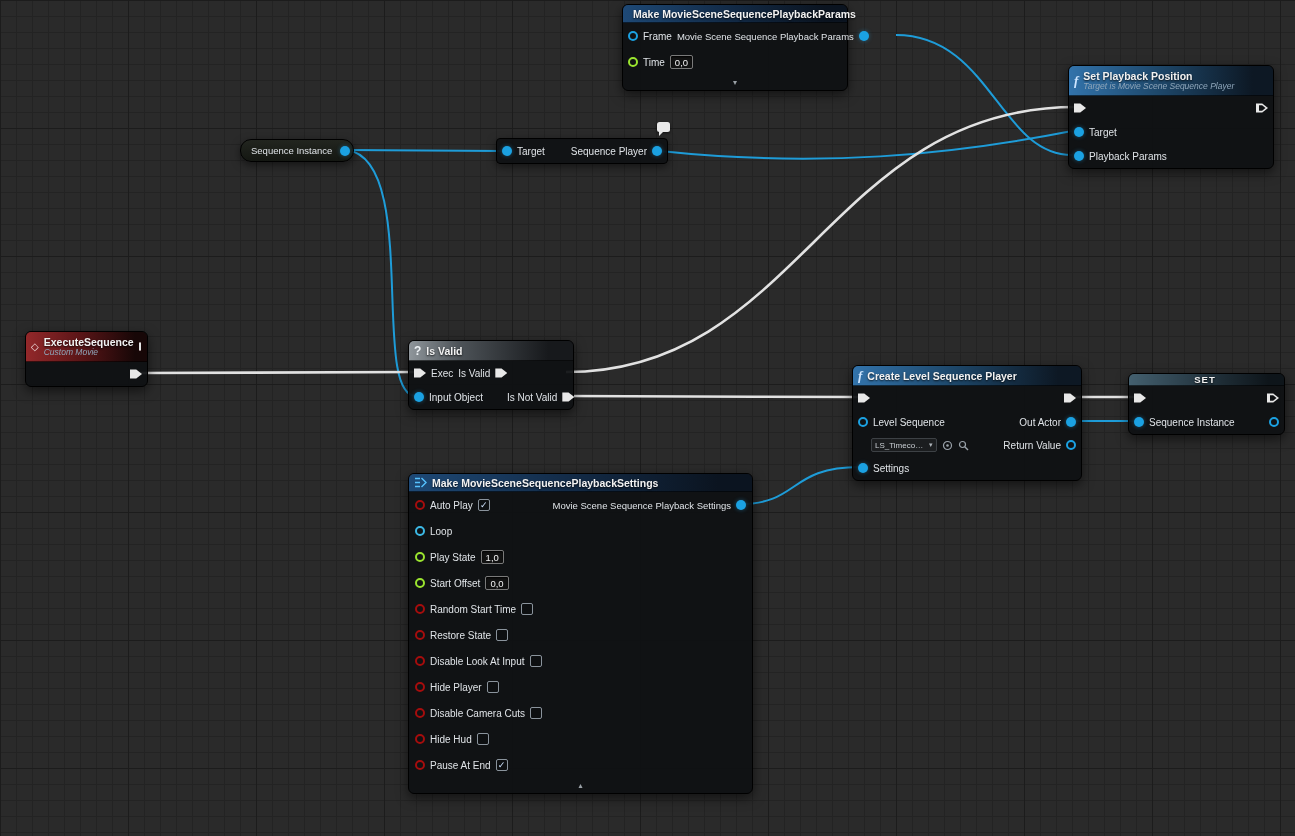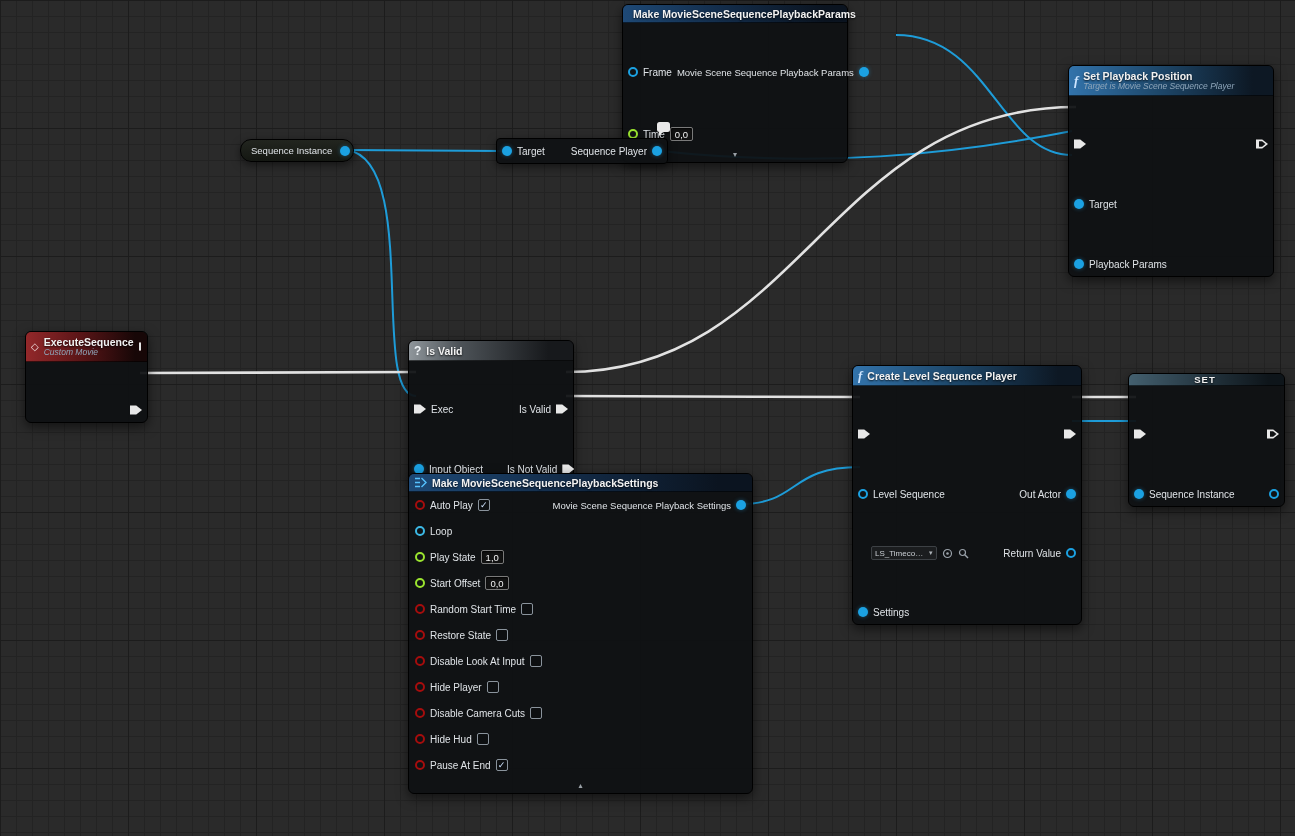--- a/index.html
+++ b/index.html
@@ -41,21 +41,21 @@
   .hdr-set   { background:linear-gradient(90deg,#44606f,#263843 45%,#0e151a 90%); justify-content:center; }
   .title { font-size:10.5px; font-weight:bold; color:#f2f2f2; white-space:nowrap; text-shadow:0 1px 2px rgba(0,0,0,0.8); }
   .subtitle { font-size:8.5px; font-style:italic; color:#8fa6ba; white-space:nowrap; }
   .titlecol { display:flex; flex-direction:column; justify-content:center; line-height:1.15; }
 
   .ficon { font-family:"Liberation Serif",serif; font-style:italic; font-weight:bold; font-size:13px; color:#cfe6ff; }
   .qicon { font-weight:bold; font-size:12px; color:#eef2f5; }
   .eicon { font-size:10px; color:#efdede; }
   .evt-flag { width:9px; height:9px; margin-left:auto; background:#a32a26; border:1.5px solid #e3e3e3; border-radius:1.5px; }
 
-  .row { display:flex; align-items:center; gap:5px; height:24px; padding:0 5px;margin-top:36px; }
+  .row { display:flex; align-items:center; gap:5px; height:24px; padding:0 5px; }
   .row.h26 { height:26px; }
   .row.h22 { height:22px; }
   .row .spacer { flex:1; }
   .pgroup { display:flex; align-items:center; gap:5px; }
   .plabel { font-size:10px; color:#dfe3e7; white-space:nowrap; }
   .plabel.sm { font-size:9.5px; }
 
   .p-dot { width:10px; height:10px; border-radius:50%; flex:0 0 auto; }
   .p-dot.filled { background:var(--c,#1ba1e2); box-shadow:0 0 4px rgba(40,160,220,0.45); }
   .p-dot.hollow { border:2px solid var(--c,#1ba1e2); background:transparent; }
@@ -199,21 +199,21 @@
       <span class="spacer"></span>
       <span class="p-exec"></span>
     </div>
   </div>
 
   <div class="node" style="left:408px;top:340px;width:166px;">
     <div class="hdr hdr-macro" style="height:20px;">
       <span class="qicon">?</span>
       <span class="title">Is Valid</span>
     </div>
-    <div class="row" style="justify-content:space-between;">
+    <div class="row" style="">
       <span class="pgroup">
         <span class="p-exec"></span>
         <span class="plabel">Exec</span>
       </span>
       <span class="pgroup">
         <span class="plabel">Is Valid</span>
         <span class="p-exec"></span>
       </span>
     </div>
     <div class="row" style="justify-content:space-between;gap:24px;">

